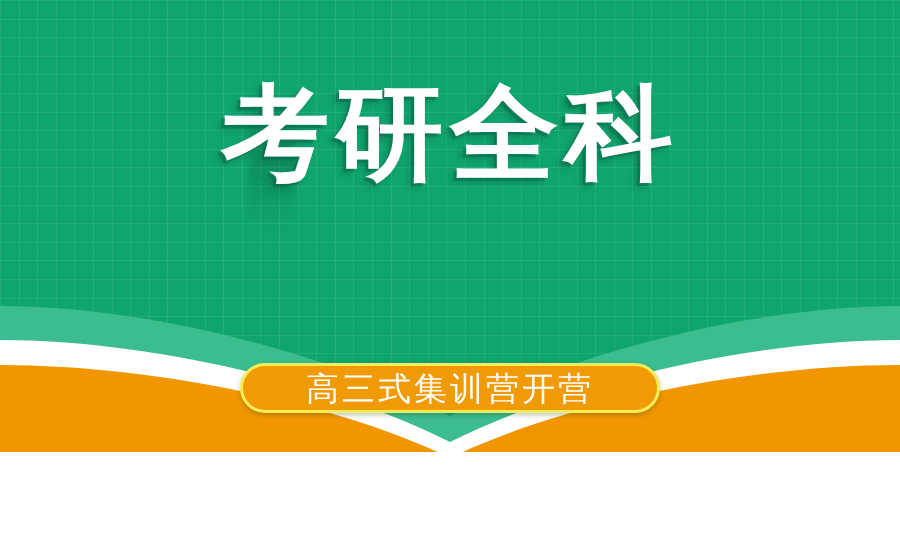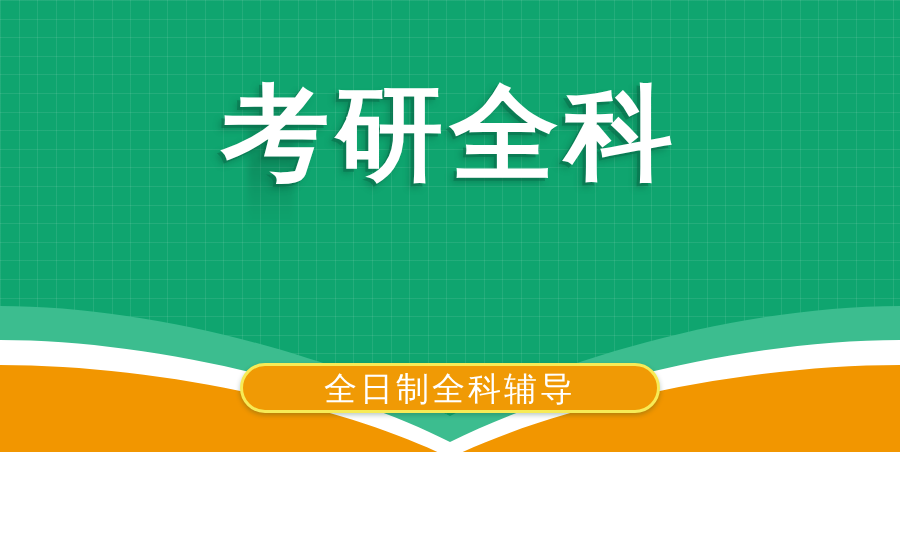--- a/index.html
+++ b/index.html
@@ -152,18 +152,18 @@
     <path fill="#F29600" d="M0,73 C155,73 340,112 450,166 C560,112 745,73 900,73 L900,160 L0,160 Z"></path>
   </svg>
 
   <div id="content">
 
     <div id="title-main">考研全科</div>
 
 
     <div id="cta-wrap">
       <div id="cta-pill">
-        <span id="cta-label">全日制全科辅导</span>
+        <span id="cta-label">高三式集训营开营</span>
       </div>
     </div>
 
   </div>
 </div>
 
 </body></html>

